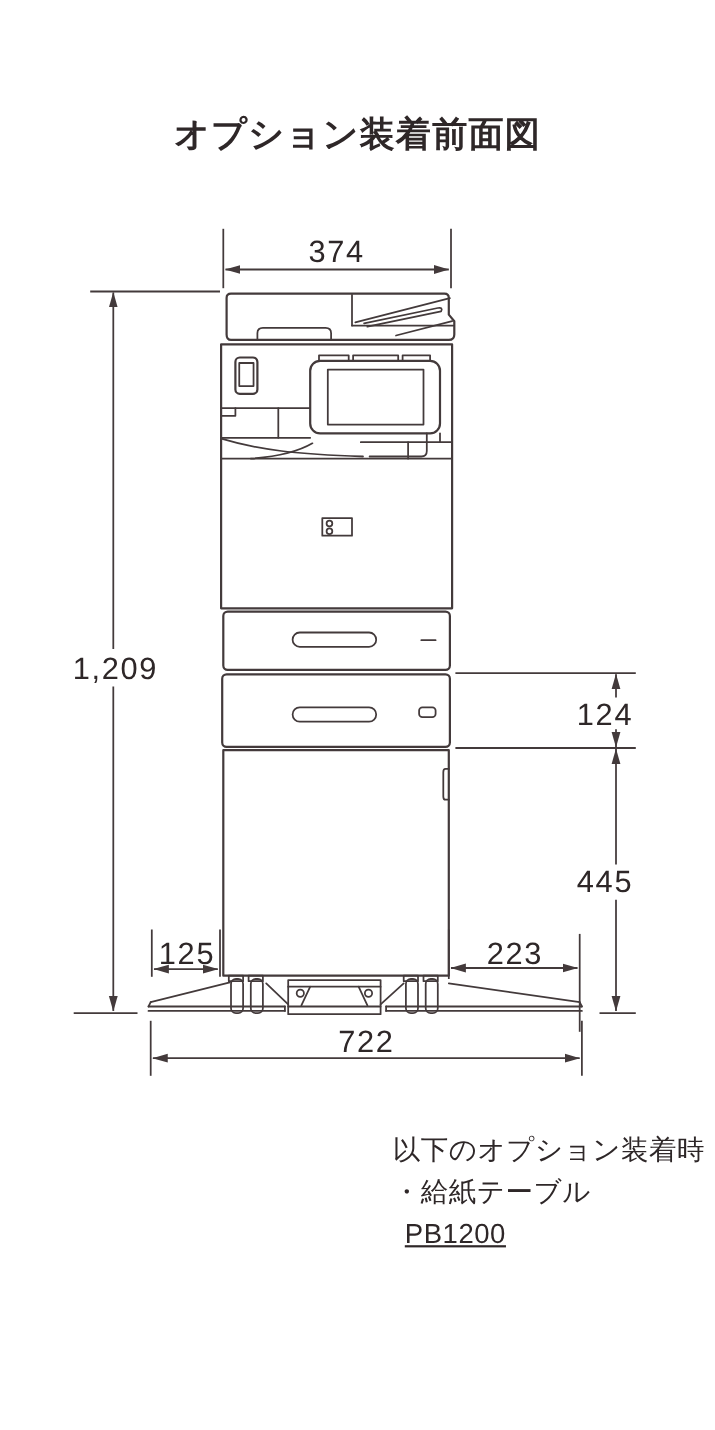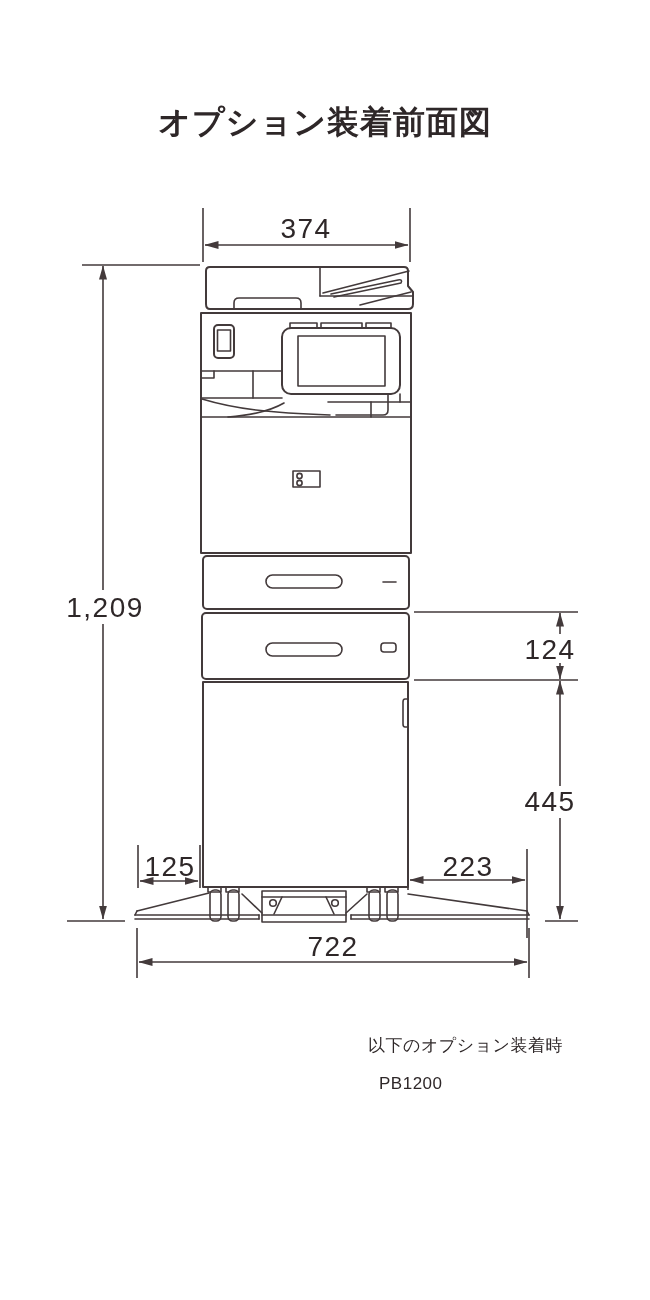--- a/index.html
+++ b/index.html
@@ -4,23 +4,23 @@
 <style>
   :root { --line:#433a3b; --text:#2e2728; }
   html,body { margin:0; padding:0; background:#ffffff; }
   body { width:650px; height:1300px; position:relative; overflow:hidden;
          font-family:"Liberation Sans", sans-serif; color:var(--text); }
   .stage { position:absolute; inset:0; width:650px; height:1128px; }
 
   .page-title { position:absolute; left:0; right:0; top:101px; text-align:center;
                 font-size:32px; font-weight:bold; letter-spacing:1px; color:var(--text); }
 
-  .notes { position:absolute; left:368px; top:1027px; font-size:17px; line-height:38px;
+  .notes { position:absolute; left:357px; top:1027px; font-size:25px; line-height:38px;
            letter-spacing:0.5px; white-space:nowrap; color:var(--text); }
-  .notes .model { padding-left:11px; }
+  .notes .model { padding-left:11px;text-decoration:underline; }
 
   svg.diagram { position:absolute; left:0; top:0; }
 
   .machine path, .machine rect, .machine line, .machine circle, .machine polyline {
     fill:none; stroke:var(--line); stroke-width:2; stroke-linecap:round; stroke-linejoin:round;
   }
   .machine .thin { stroke-width:1.6; }
   .dim line, .dim path { fill:none; stroke:var(--line); stroke-width:1.6; stroke-linecap:butt; }
   .dim text { fill:var(--text); font-size:28px; letter-spacing:1.5px;
               font-family:"Liberation Sans", sans-serif; }
@@ -199,16 +199,17 @@
         <line x1="137" y1="928" x2="137" y2="978"></line>
         <line x1="529" y1="928" x2="529" y2="978"></line>
         <line x1="139" y1="962" x2="527" y2="962" marker-start="url(#arw)" marker-end="url(#arw)"></line>
         <text x="333" y="956" text-anchor="middle">722</text>
       </g>
     </g>
   </svg>
 
   <div class="notes">
     <div>以下のオプション装着時</div>
+    <div>・給紙テーブル</div>
     <div class="model">PB1200</div>
   </div>
 
 </div>
 
 </body></html>

